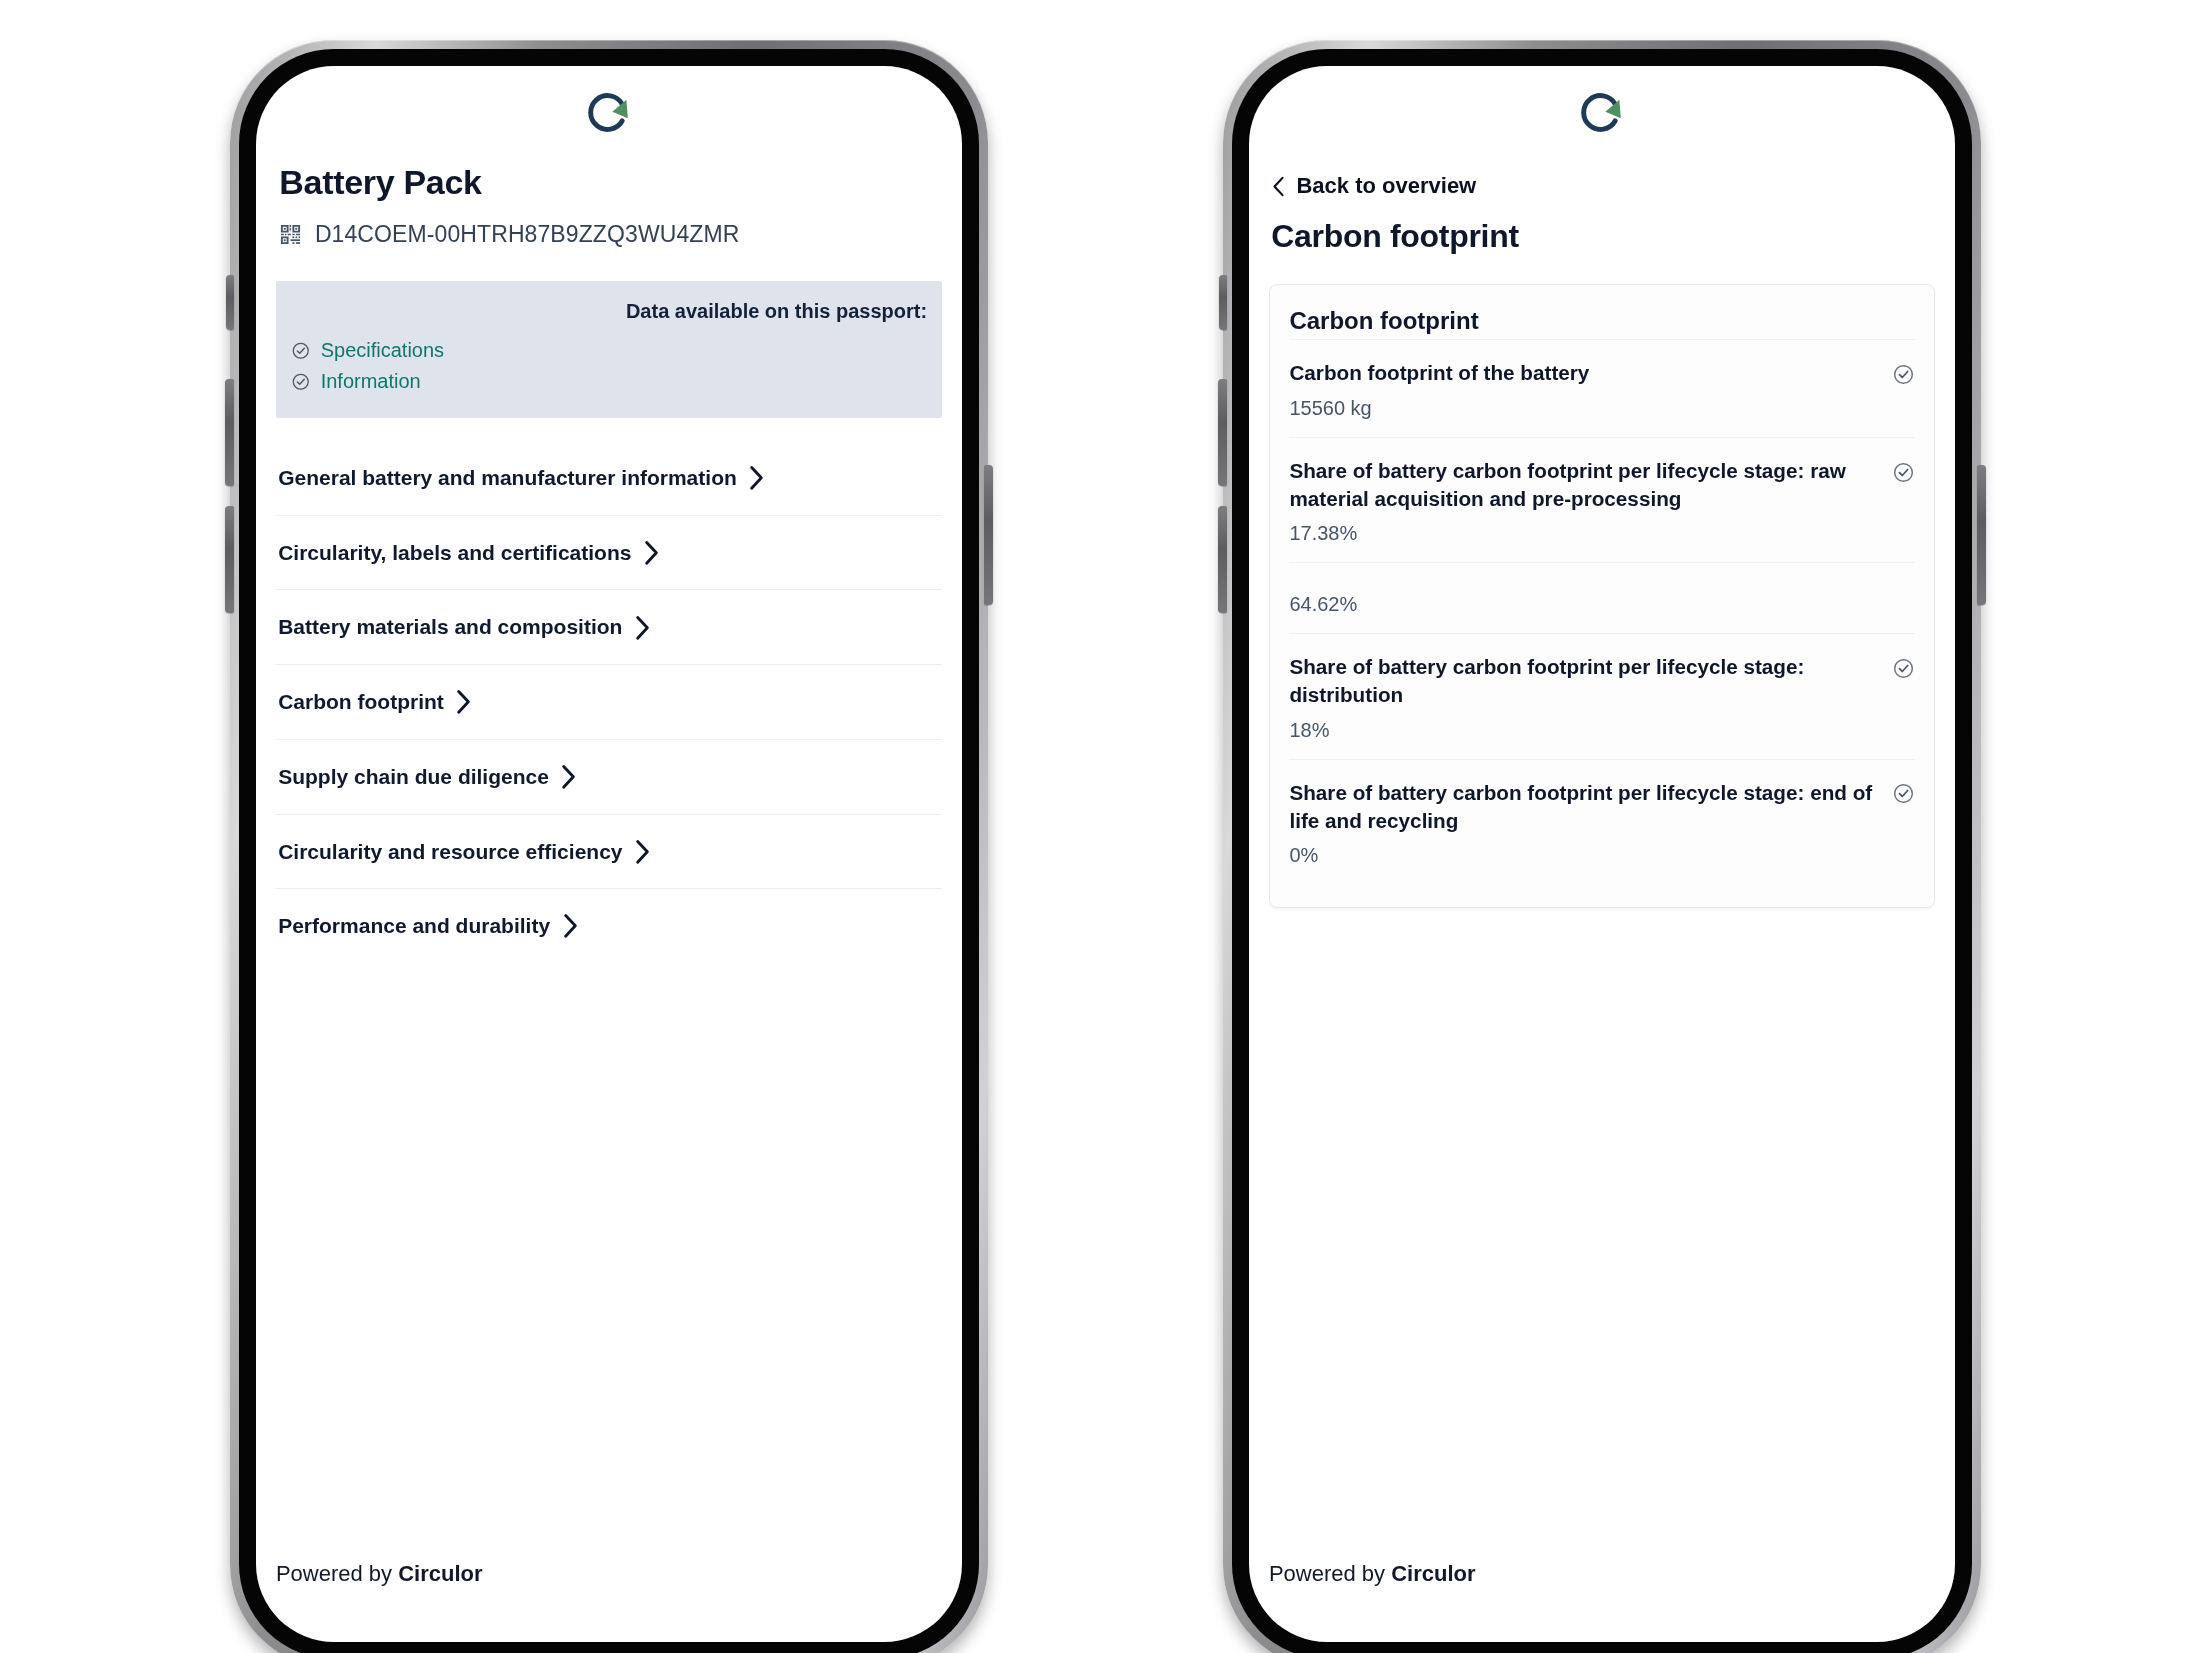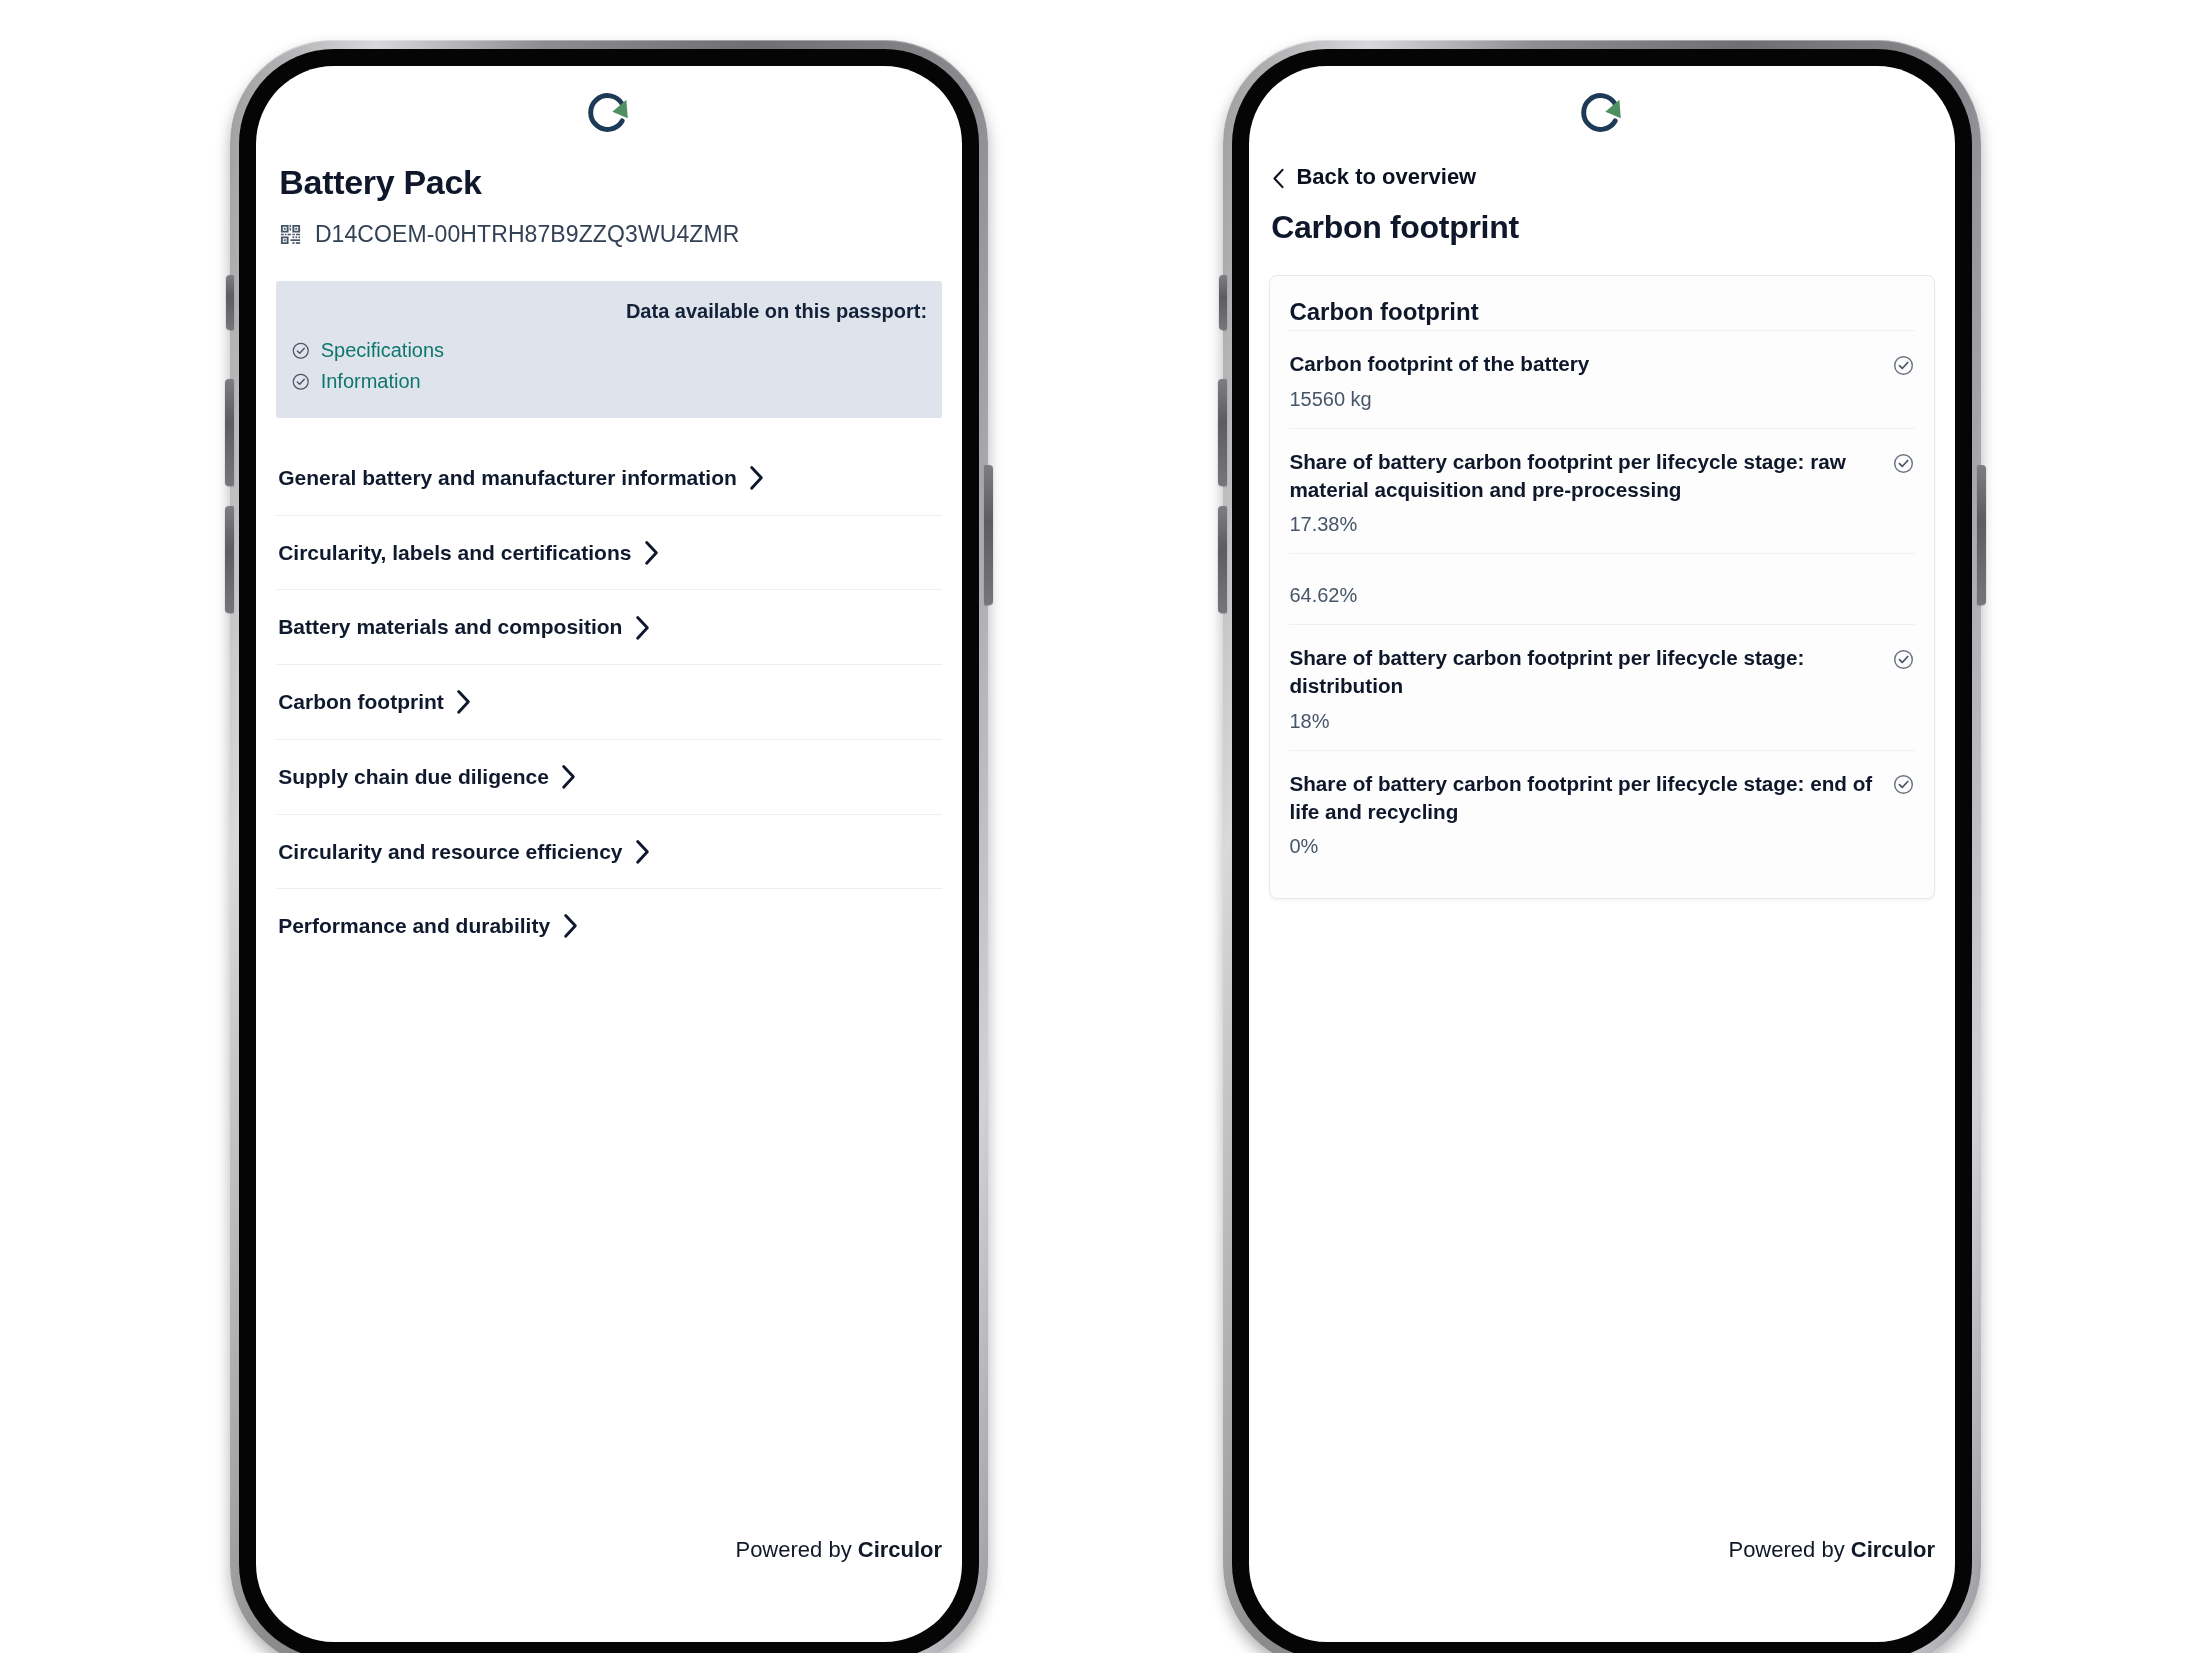--- a/index.html
+++ b/index.html
@@ -140,24 +140,24 @@
     font-weight: bold;
     color: #101a2e;
     line-height: 1.32;
     max-width: 471px;
   }
   .chev { width: 17px; height: 27.6px; flex: none; display:block; }
 
   
   .back-link {
     display: flex;
-    align-items: flex-end;
+    align-items: center;
     gap: 10.3px;
     padding: 0 2.3px;
-    margin-top: 6px;
+    margin-top: 15px;
     cursor: pointer;
   }
   .back-chev { width: 15px; height: 23px; display:block; flex:none; }
   .back-label {
     font-size: 22px;
     font-weight: bold;
     color: #0b1120;
   }
   .detail-title {
     font-size: 32px;
@@ -204,22 +204,22 @@
   .card-row-value {
     font-size: 20px;
     color: #475569;
     margin-top: 10px;
   }
 
   
   .spacer { flex: 1 1 auto; }
   .footer {
     flex: none;
-    text-align: right;
-    padding-bottom: 79px;
+    text-align: left;
+    padding-bottom: 55px;
     padding-top: 17px;
     font-size: 22px;
     color: #111827;
   }
   .footer .brand { font-weight: bold; }
 </style>
 </head>
 <body>
 
 <div class="stage">

